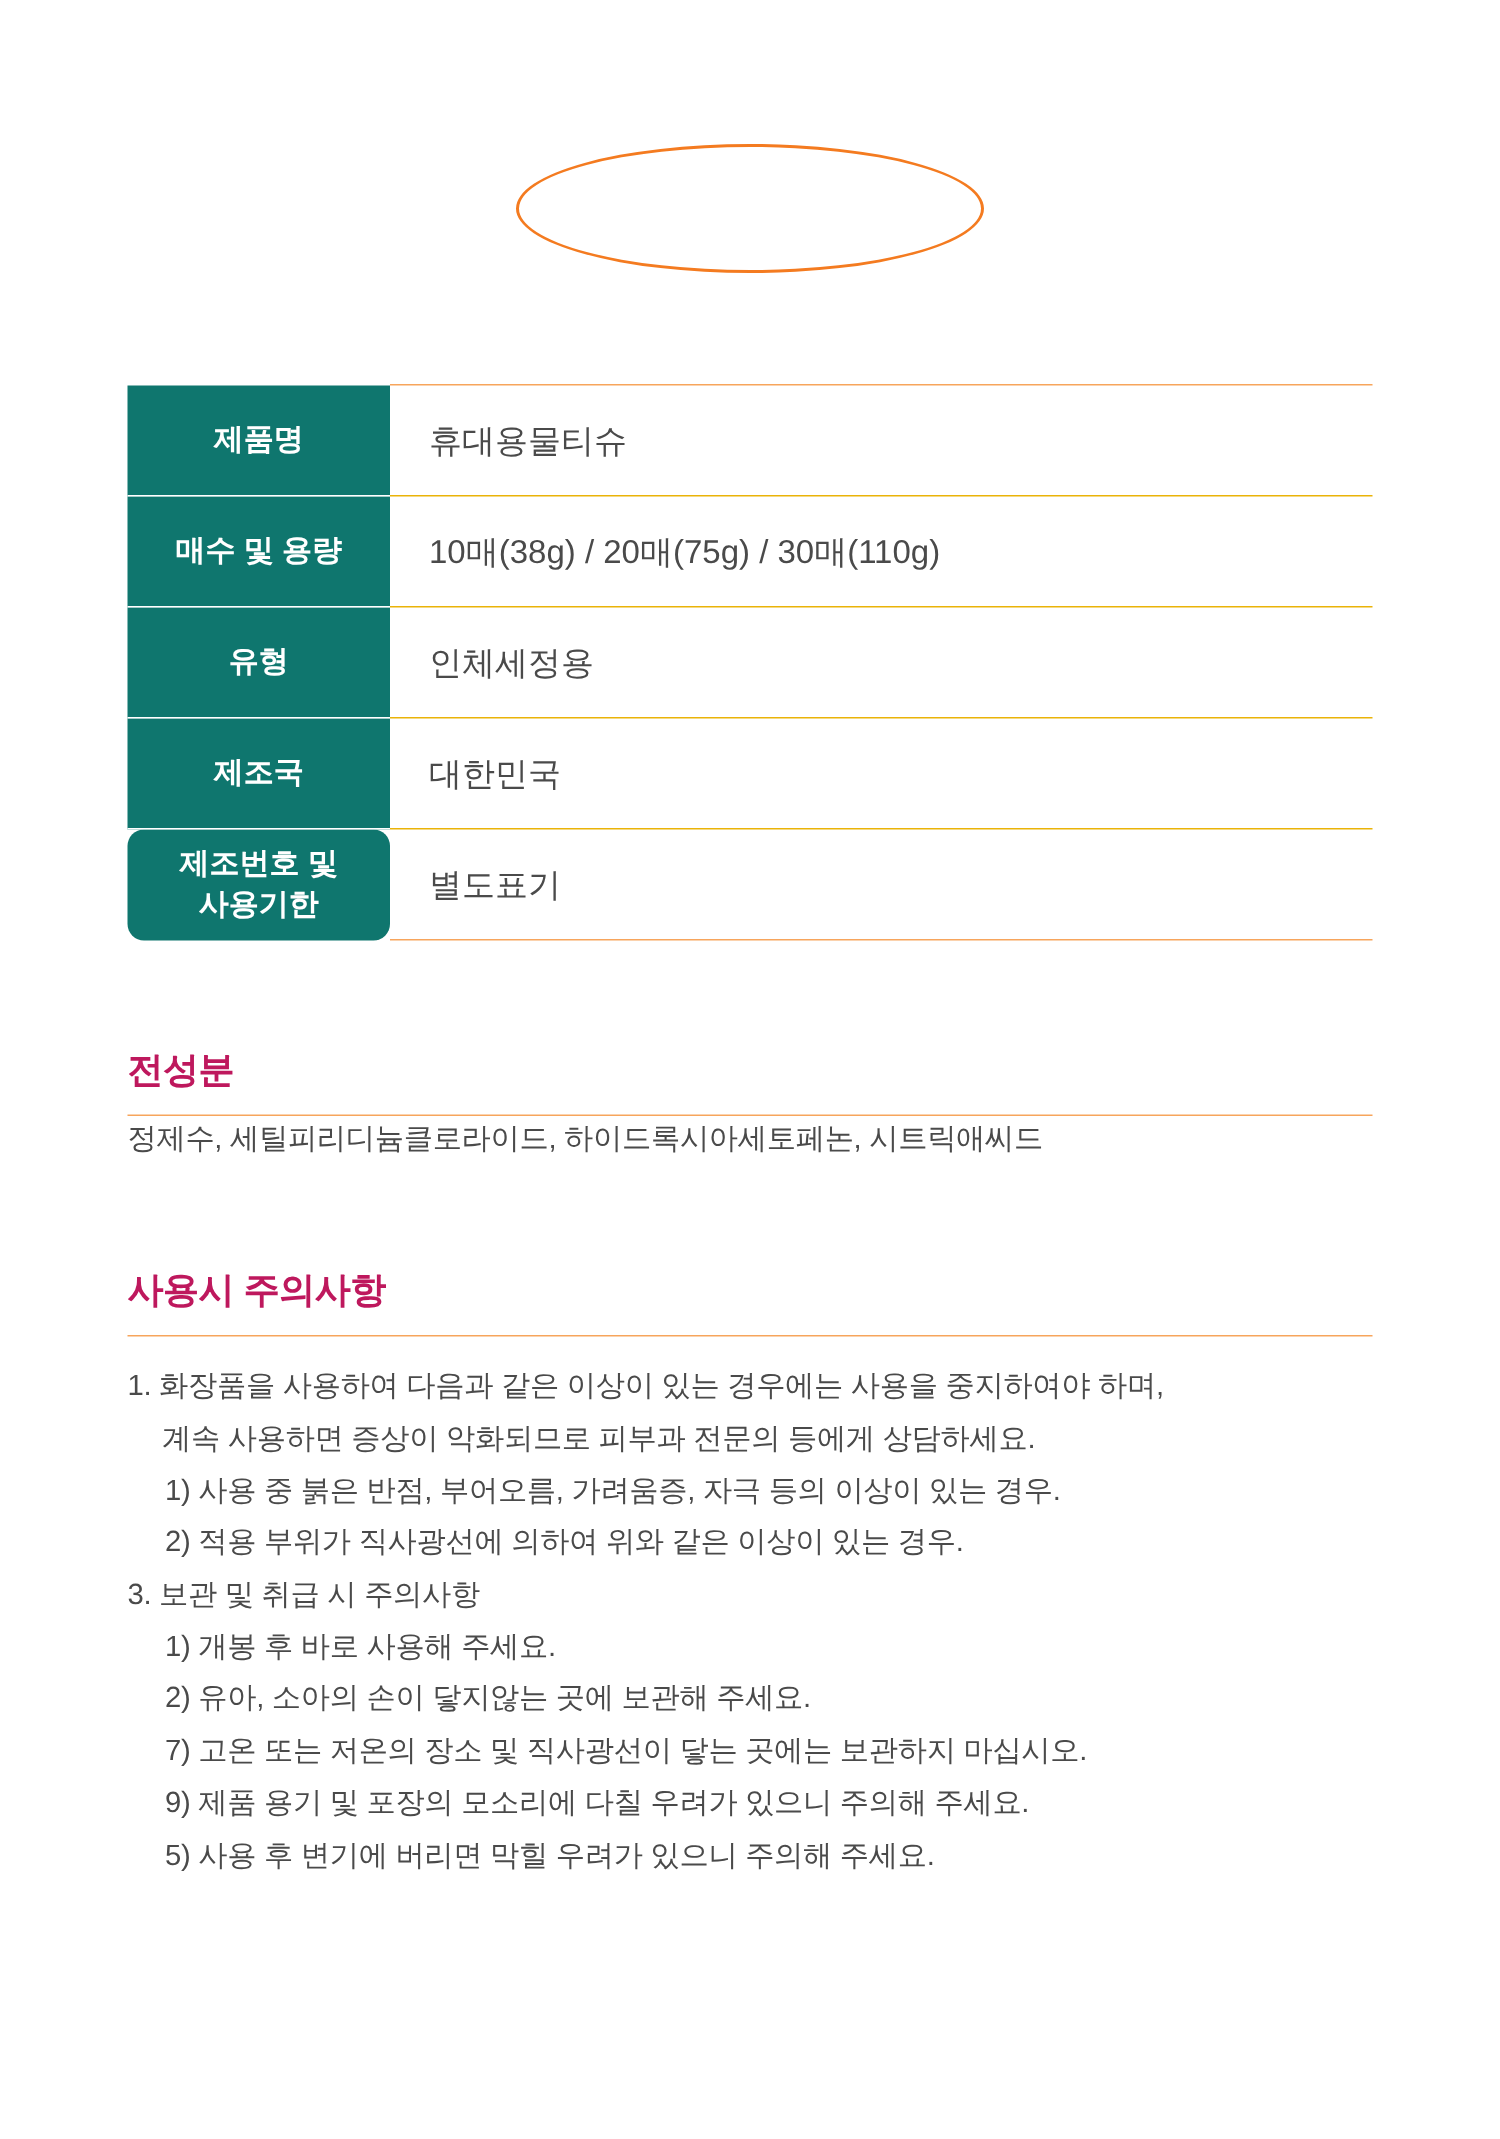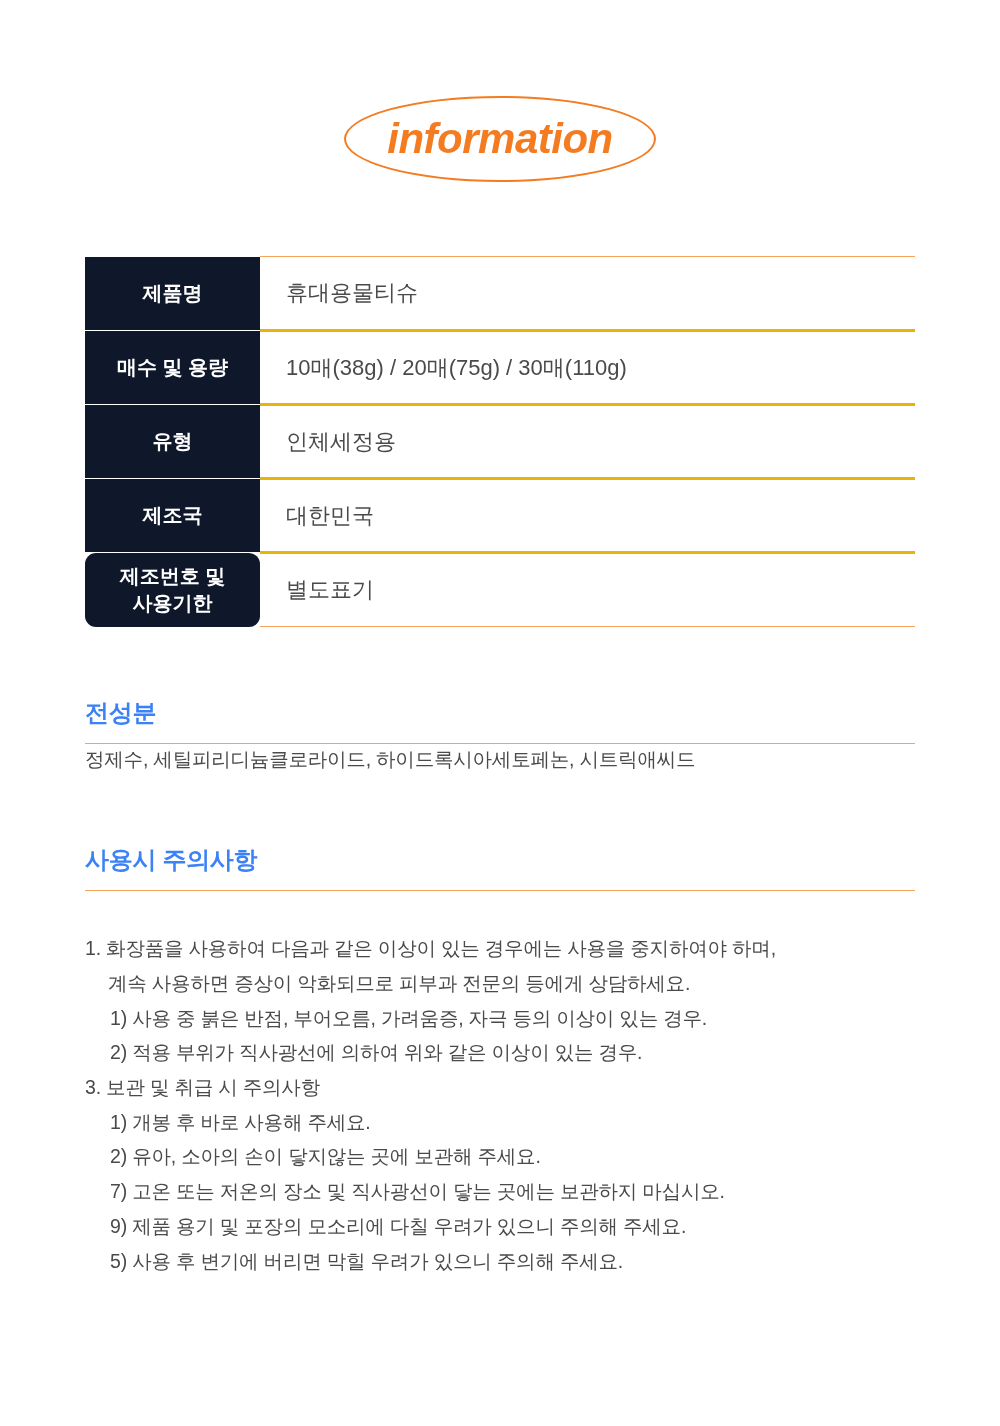--- a/index.html
+++ b/index.html
@@ -61,40 +61,40 @@
     margin: 74px 85px 0 85px;
     width: 830px;
     border-collapse: collapse;
     table-layout: fixed;
   }
   .spec-table tr {
     height: 74px;
   }
   .spec-table th {
     width: 175px;
-    background: #0f172a;
+    background: #0f766e;
     color: #ffffff;
     font-size: 20px;
     font-weight: bold;
     text-align: center;
     vertical-align: middle;
     border-bottom: 1px solid #ffffff;
     line-height: 1.35;
     padding: 0;
   }
   .spec-table tr:last-child th {
     border-bottom: none;
     border-radius: 11px;
   }
   .spec-table td {
     padding: 0 0 0 26px;
     font-size: 22px;
     color: #4a4a4a;
     vertical-align: middle;
-    border-bottom: 3px solid #eab308;
+    border-bottom: 1px solid #eab308;
   }
   .spec-table tr:first-child td {
     border-top: 1px solid #f7a55c;
   }
   .spec-table tr:last-child td {
     border-bottom: 1px solid #f7a55c;
   }
 
   
   .notice {
@@ -105,57 +105,56 @@
   }
 
   
   .section {
     margin: 0 85px;
   }
   .section-title {
     margin-top: 70px;
     font-size: 24px;
     font-weight: bold;
-    color: #3b82f6;
+    color: #be185d;
     letter-spacing: -0.3px;
   }
   .section-rule {
     margin-top: 14px;
     border-top: 1px solid #f7a55c;
     height: 0;
     font-size: 0;
     line-height: 0;
   }
   .section-body {
     font-size: 19.5px;
     line-height: 1.55;
     color: #4a4a4a;
     letter-spacing: -0.2px;
   }
 
   .caution-list {
-    margin-top: 40px;
+    margin-top: 16px;
     font-size: 19.5px;
     line-height: 1.78;
     color: #4a4a4a;
     letter-spacing: -0.2px;
   }
   .caution-list .l0 { padding-left: 0; }
   .caution-list .l1 { padding-left: 23px; }
   .caution-list .l2 { padding-left: 25px; }
 </style>
 </head>
 <body>
 
 <div class="page">
 
   <div class="header">
     <div class="header-badge">
       <div class="ellipse"></div>
-      <div class="header-title">information</div>
     </div>
   </div>
 
   <table class="spec-table">
     <tbody>
       <tr>
         <th>제품명</th>
         <td>휴대용물티슈</td>
       </tr>
       <tr>

